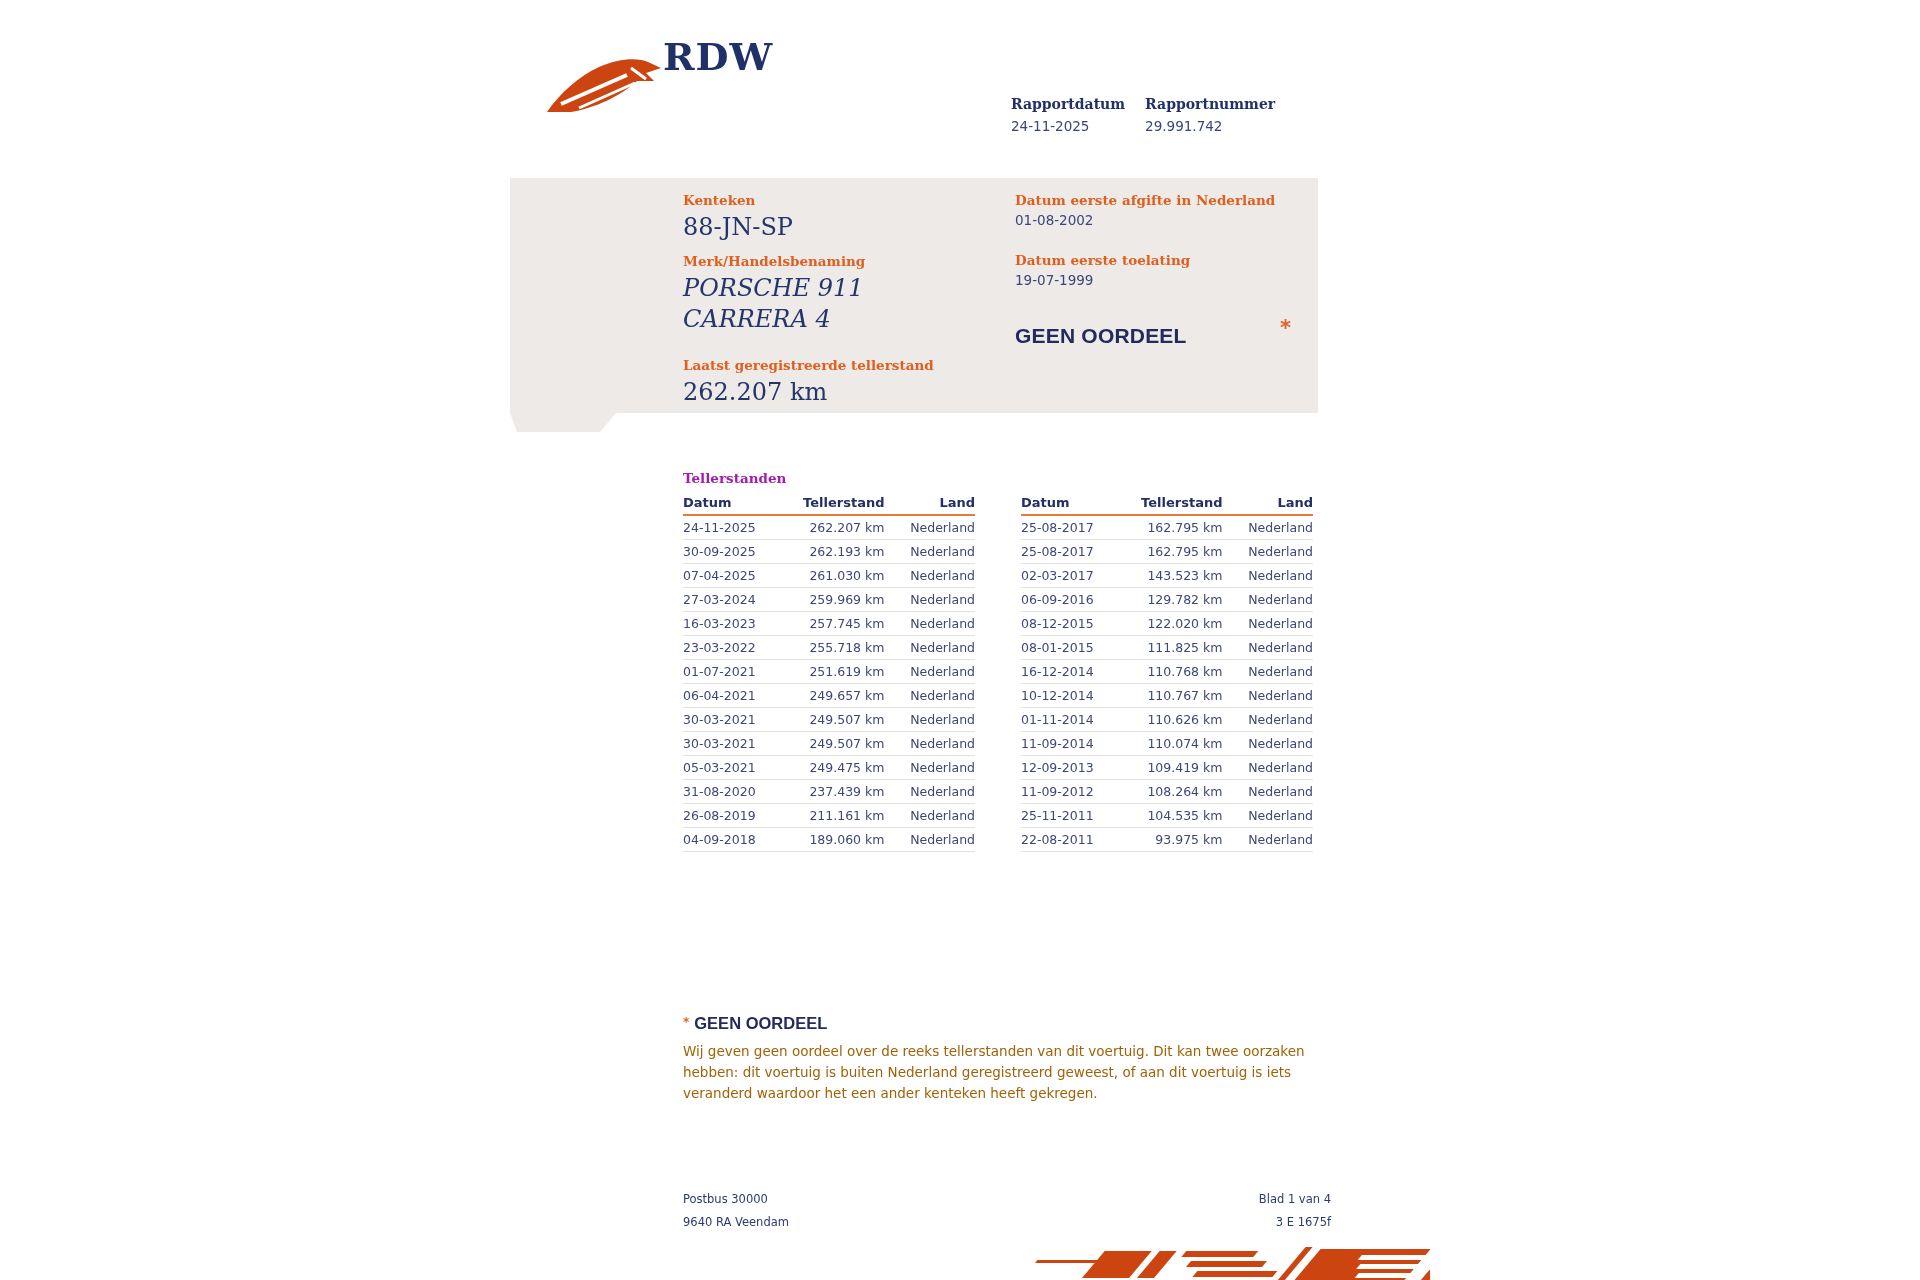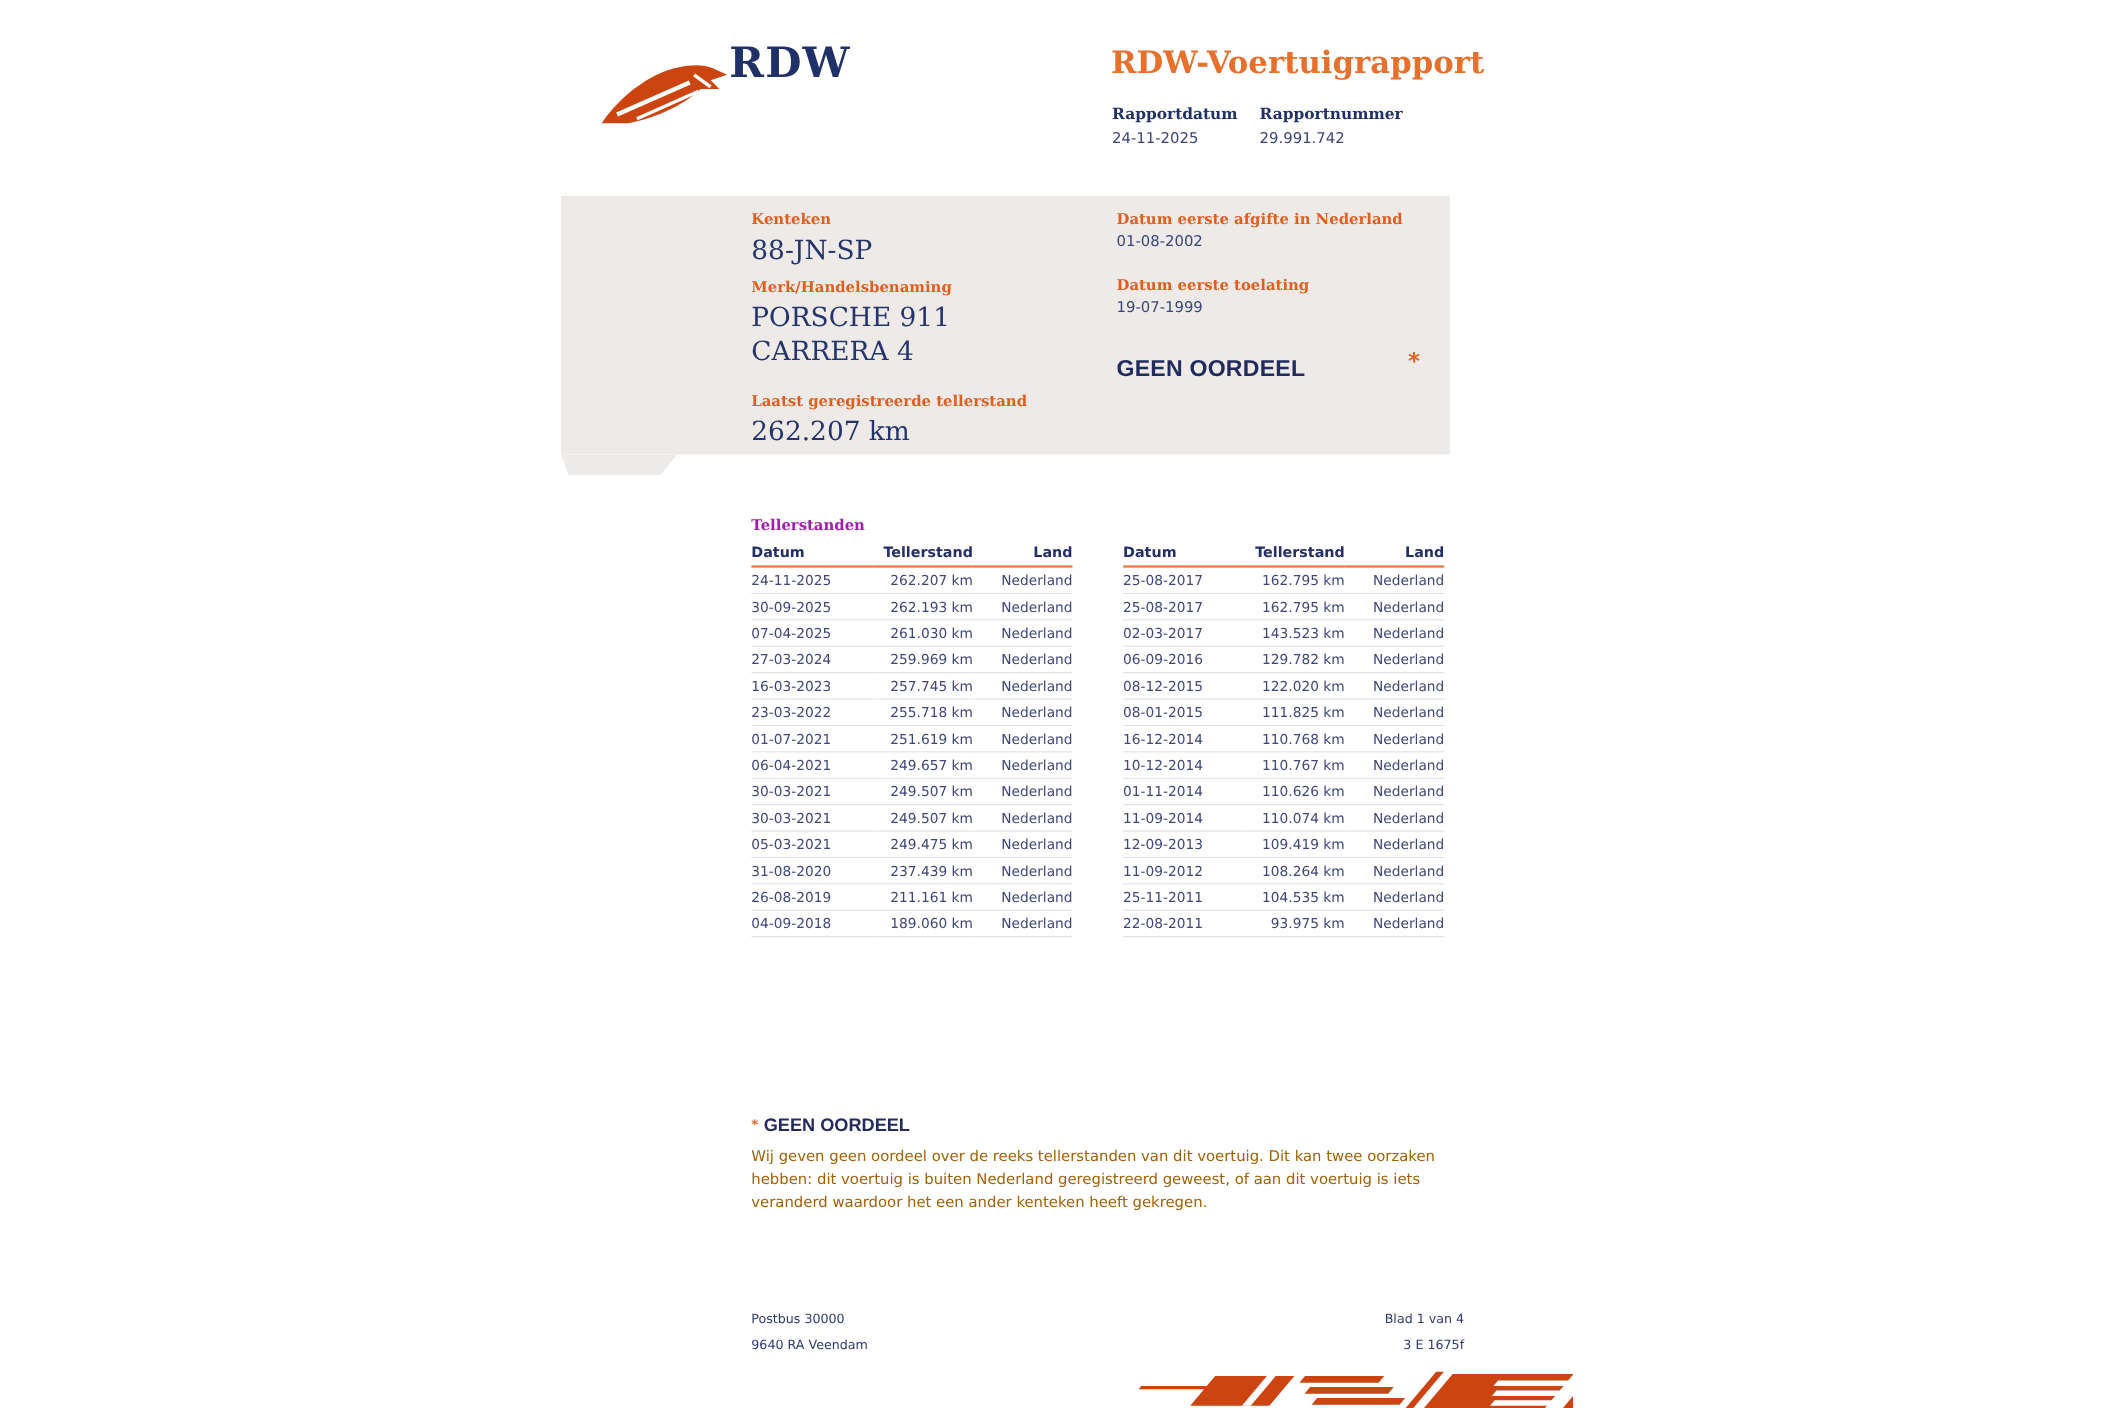--- a/index.html
+++ b/index.html
@@ -46,21 +46,21 @@
   .box-col-right { position:absolute; left:1015px; top:192px; width:290px; }
   .field-label {
     font-family:"DejaVu Serif", serif; font-weight:700;
     font-size:13.5px; color:#e05f1e; margin-bottom:4px;
   }
   .big-value {
     font-family:"DejaVu Serif", serif;
     font-size:24px; line-height:31px; color:#25346b;
     white-space:pre-line;
   }
-  .mb10 { margin-bottom:10px; } .mb22 { margin-bottom:22px; } .mb24 { margin-bottom:24px; }
+  .mb10 { margin-bottom:10px; } .mb22 { margin-bottom:22px;font-style:italic; } .mb24 { margin-bottom:24px; }
   .mt16 { margin-top:16px; }
   .small-value { font-size:13.5px; color:#3a4578; }
   .verdict {
     margin-top:36px;
     font-family:"Liberation Sans", sans-serif; font-weight:700;
     font-size:21px; color:#232b5e; letter-spacing:0.2px;
   }
   .verdict-asterisk {
     position:absolute; left:1280px; top:316px;
     color:#e56326; font-size:21px; font-weight:700;
@@ -120,21 +120,20 @@
 <div class="page">
 
   <svg class="logo-feather" viewBox="0 0 120 70" xmlns="http://www.w3.org/2000/svg">
     <path fill="#cc4511" d="M4,64 C16,46 36,28 56,19 C74,11 94,9 105,14 L118,20 L103,25 L111,33 L94,33 C78,48 52,60 28,64 Z"></path>
     <line x1="18" y1="56" x2="84" y2="27" stroke="#ffffff" stroke-width="4"></line>
     <line x1="36" y1="60" x2="92" y2="35" stroke="#ffffff" stroke-width="3"></line>
     <line x1="88" y1="20" x2="103" y2="31" stroke="#ffffff" stroke-width="3"></line>
   </svg>
   <div class="logo-text">RDW</div>
 
-  <h1 class="report-title">RDW-Voertuigrapport</h1>
 
   <div class="report-meta">
     <div class="meta-block">
       <div class="meta-label">Rapportdatum</div>
       <div class="meta-value">24-11-2025</div>
     </div>
     <div class="meta-block">
       <div class="meta-label">Rapportnummer</div>
       <div class="meta-value">29.991.742</div>
     </div>

